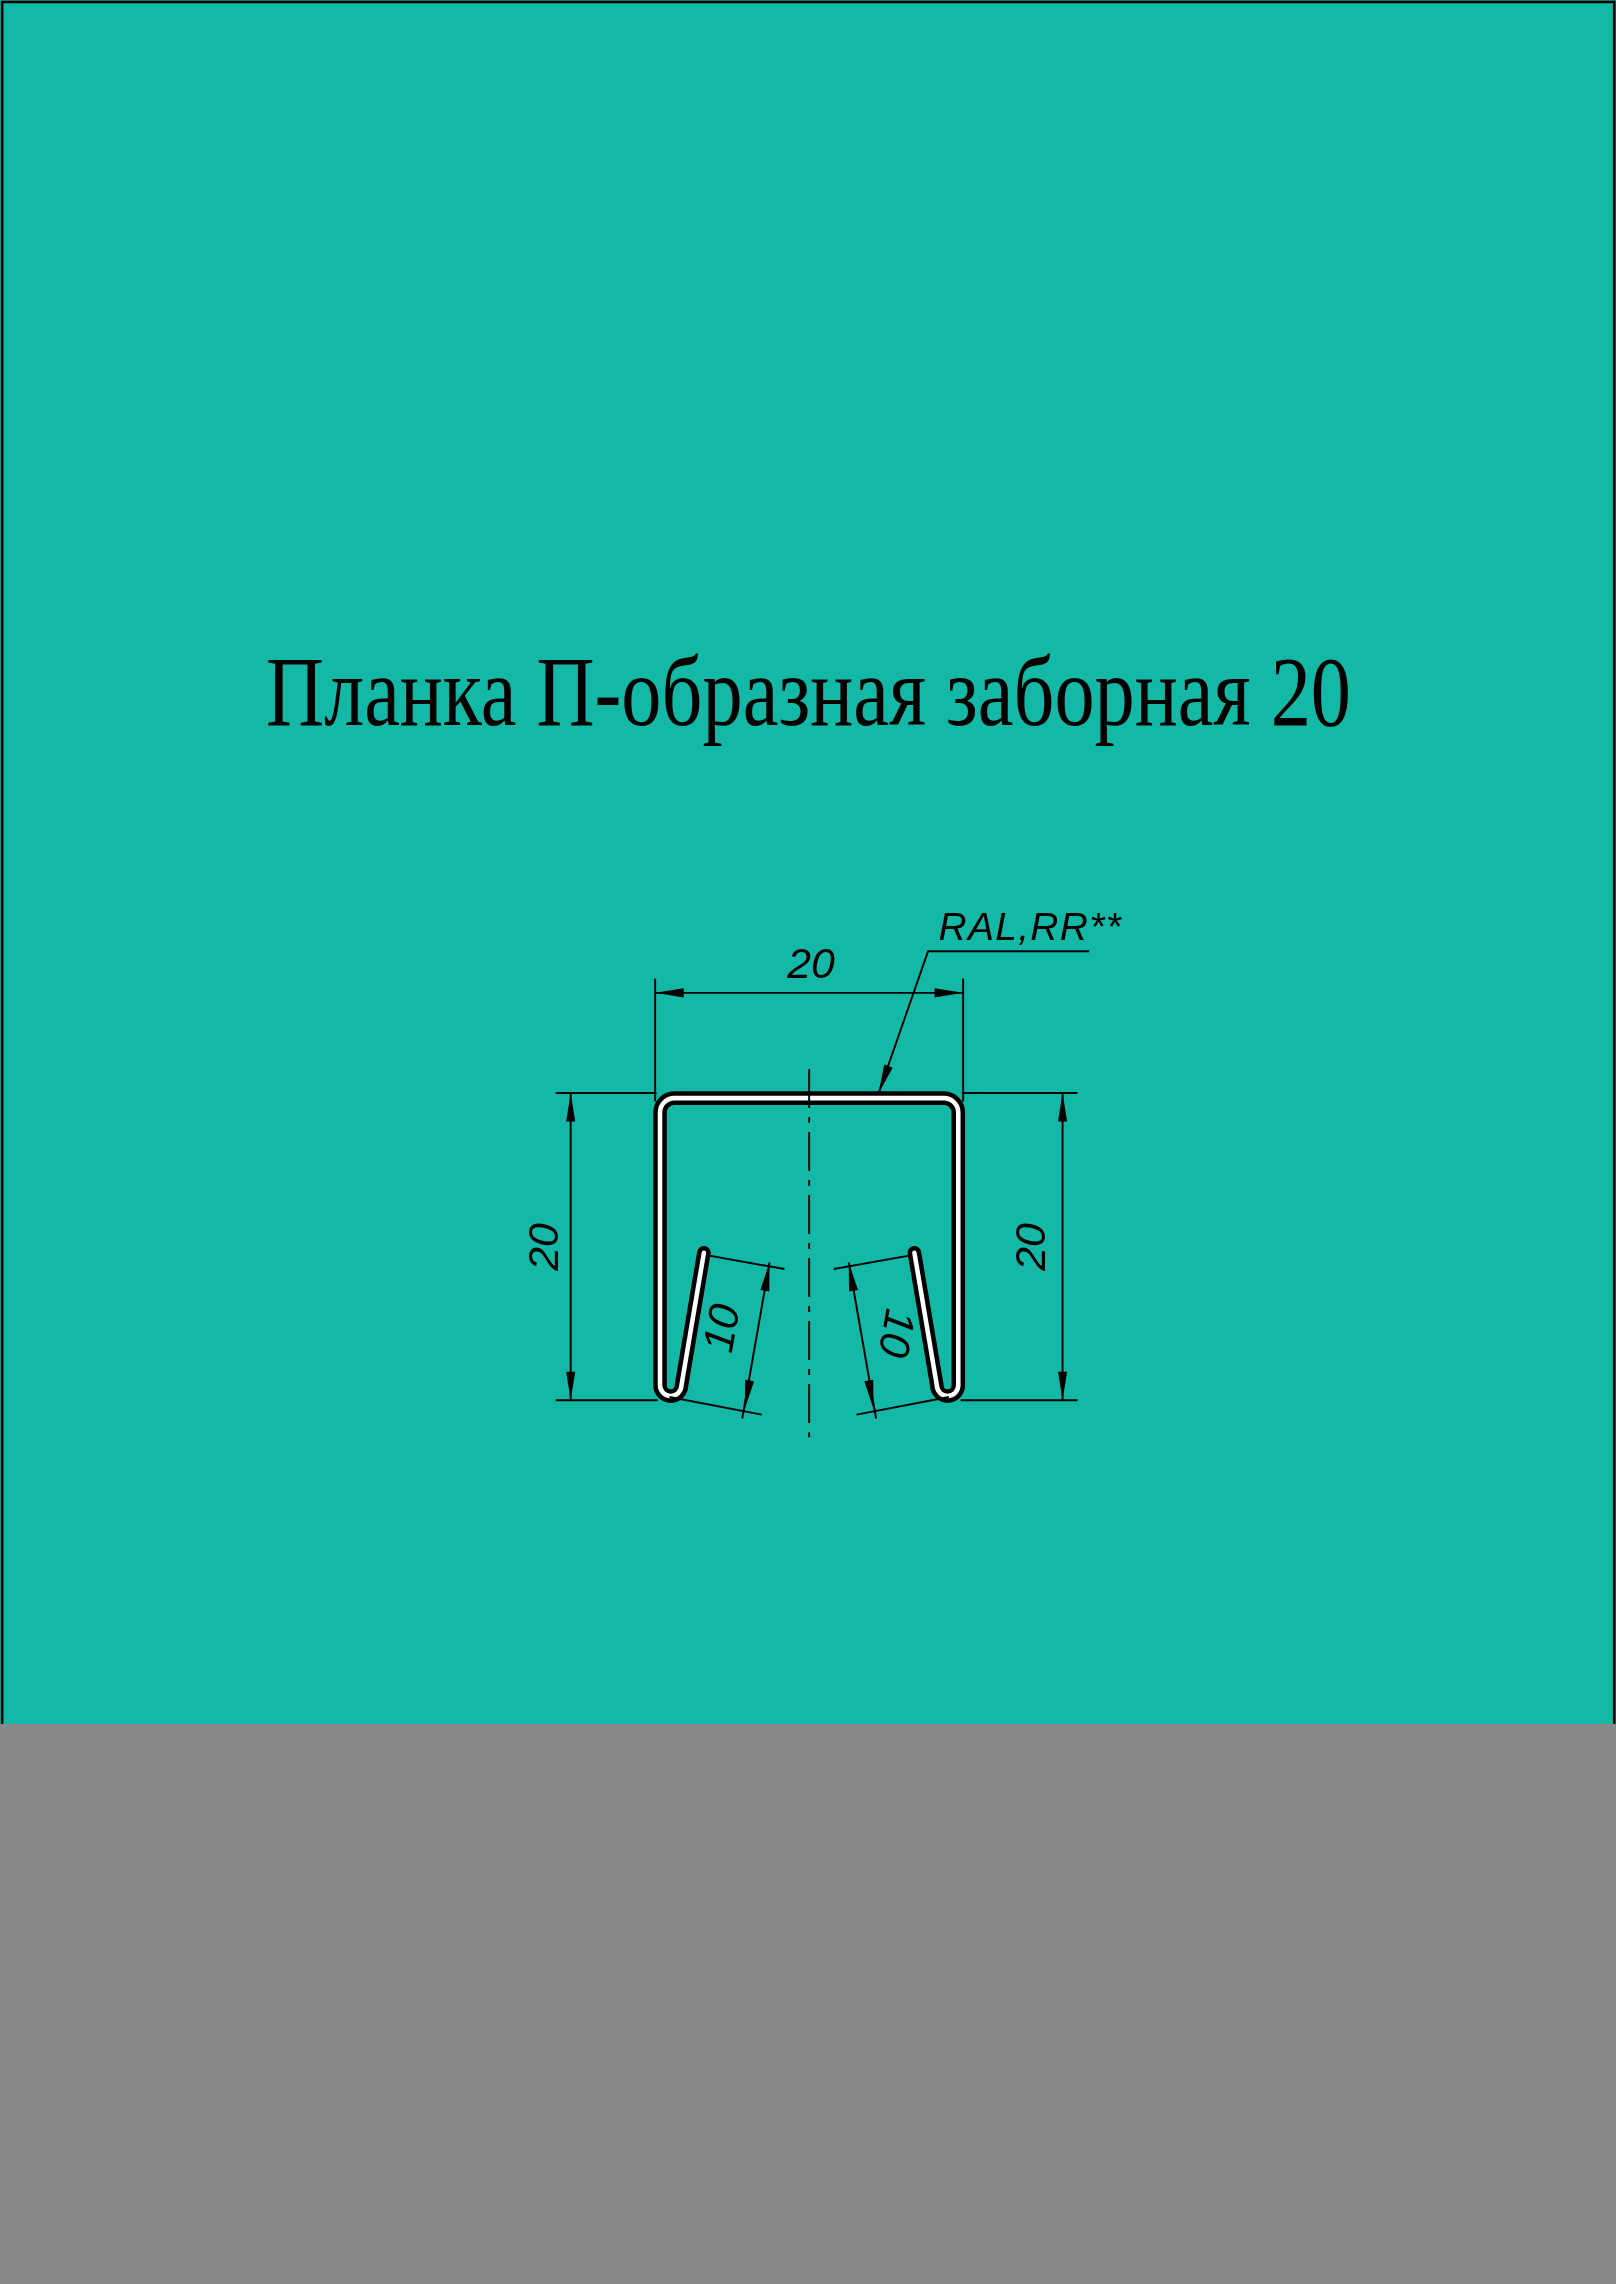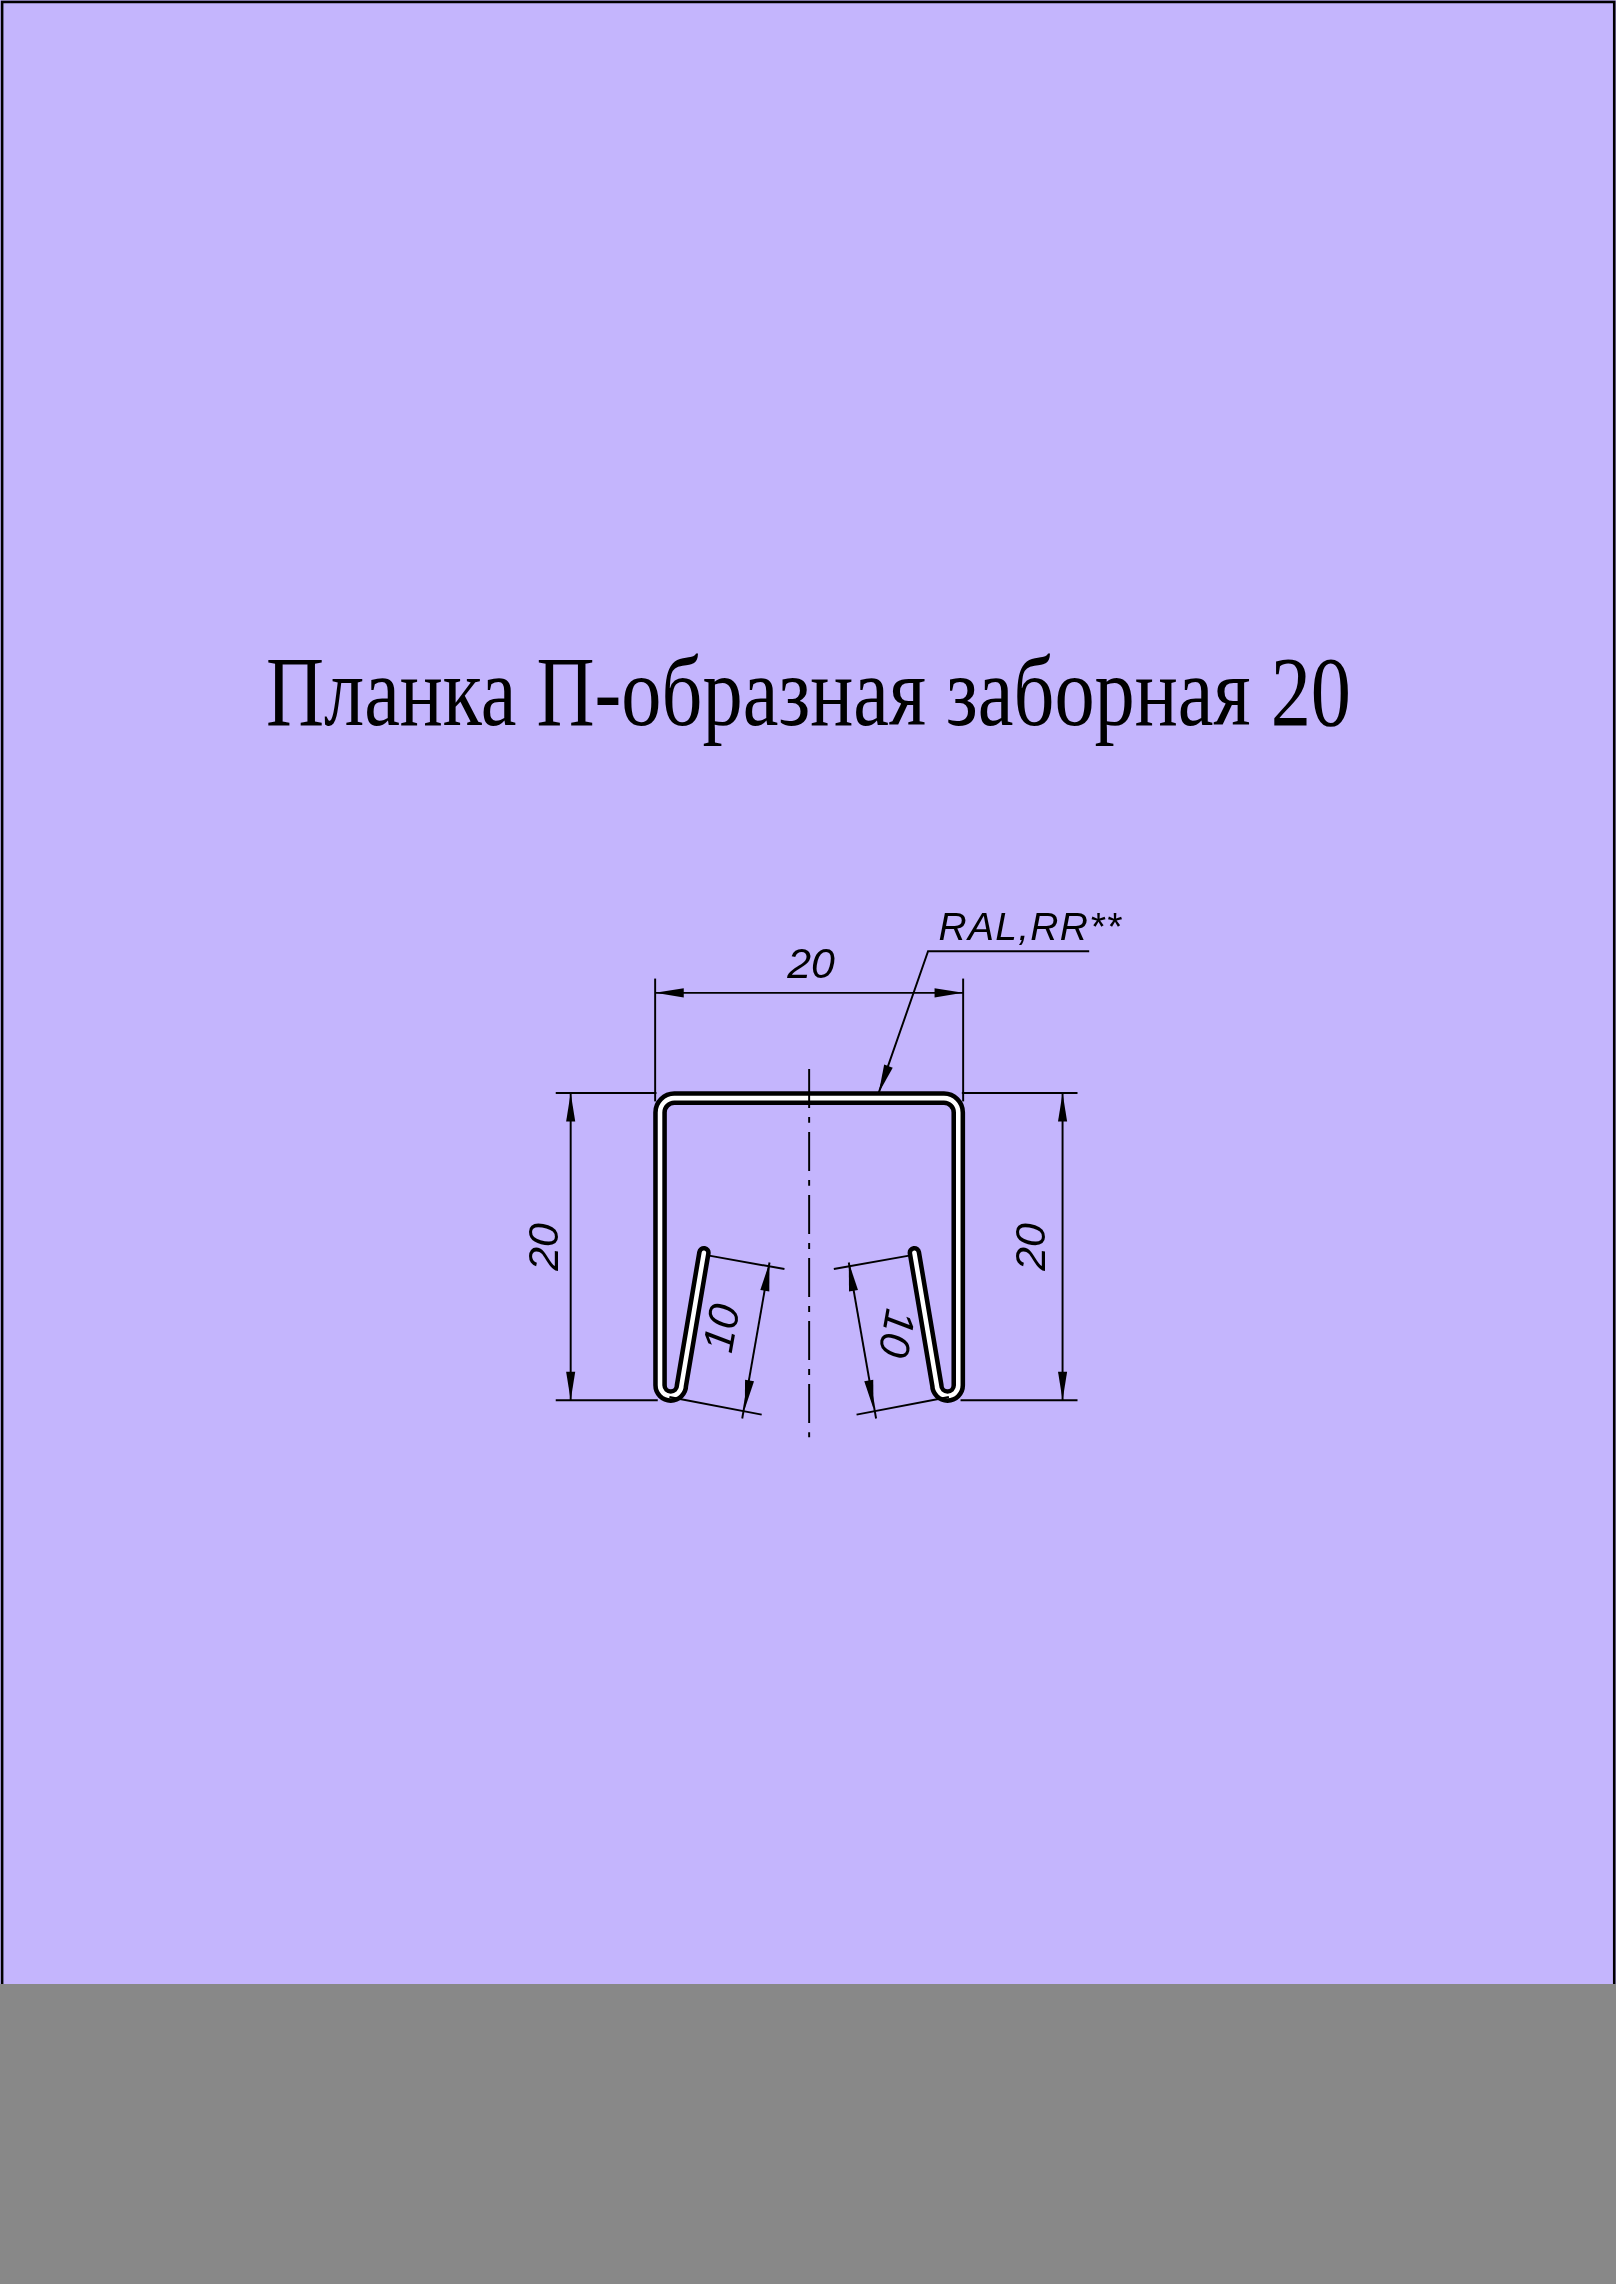--- a/index.html
+++ b/index.html
@@ -3,22 +3,22 @@
 <meta charset="utf-8">
 <style>
   html, body {
     margin: 0;
     padding: 0;
     background: #888;
   }
   .page {
     position: relative;
     width: 1617px;
-    height: 1984px;
-    background: #c4b5fd;
+    height: 1724px;
+    background: #14b8a6;
     font-family: "Liberation Serif", serif;
     text-align: center;
   }
   svg { position: absolute; left: 0; top: 0; }
 
   .title-text {
     font-family: "Liberation Serif", "DejaVu Serif", serif;
     font-size: 152px;
     fill: #000000;
   }

